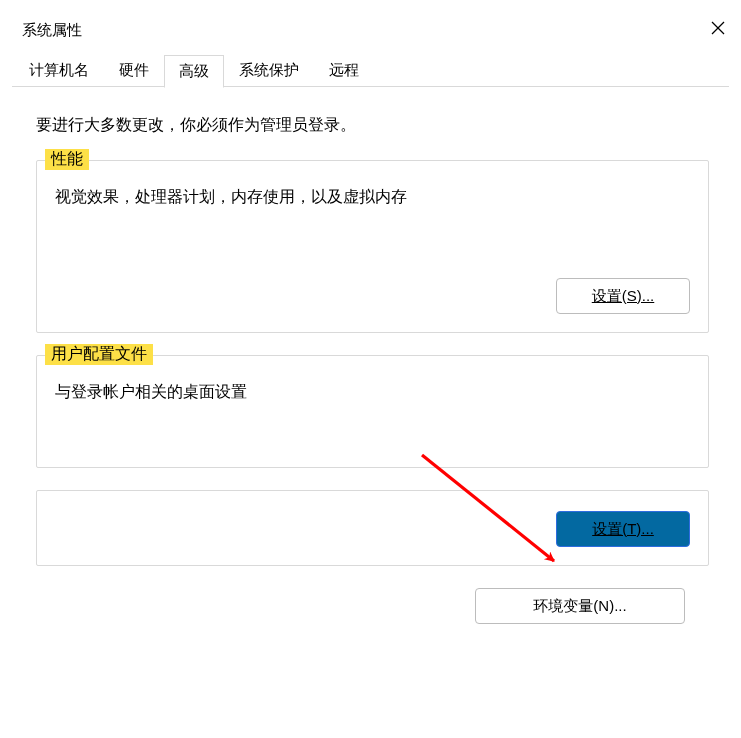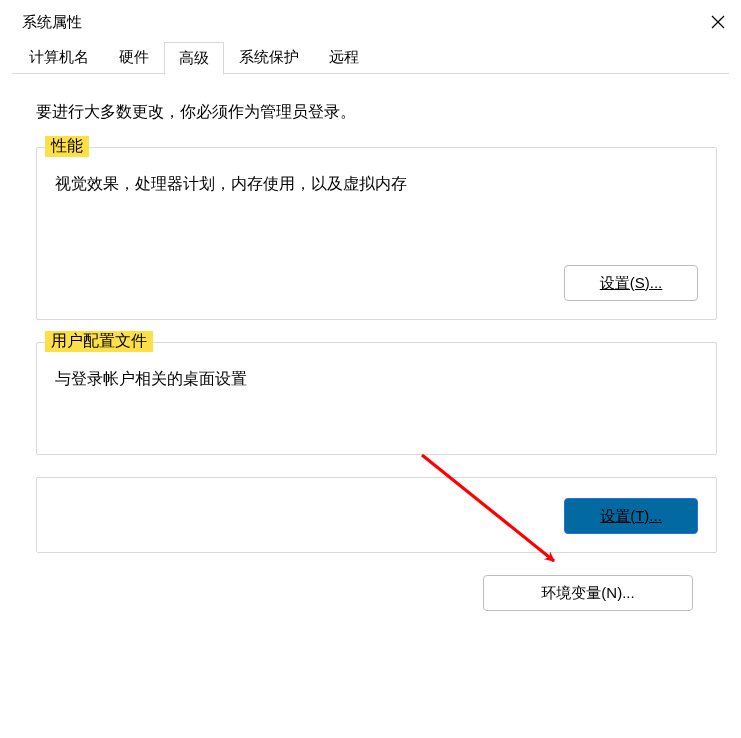--- a/index.html
+++ b/index.html
@@ -9,23 +9,23 @@
       background: #fff;
       font-family: "Microsoft YaHei", "Segoe UI", sans-serif;
       font-size: 15px;
       color: #000;
       position: relative;
       overflow: hidden;
     }
     .titlebar {
       display: flex;
       justify-content: space-between;
-      align-items: center;
       padding: 8px 16px 4px 22px;
       height: 40px;
+      margin-top: 13px;
     }
     .titlebar .title { font-size: 15px; }
     .close-icon {
       width: 14px; height: 14px;
       cursor: pointer;
       display: flex; align-items: center; justify-content: center;
     }
     .close-icon svg { width: 14px; height: 14px; }
     .tabbar {
       display: flex;
@@ -49,21 +49,21 @@
       margin-bottom: -1px;
       text-align: right;
     }
     .tabline {
       position: absolute;
       left: 12px; right: 12px; bottom: 0;
       border-bottom: 1px solid #d9d9d9;
       z-index: 1;
     }
     .tab-content {
-      padding: 28px 24px 10px 36px;
+      padding: 28px 32px 10px 36px;
     }
     .intro { margin-bottom: 24px; font-size: 16px; }
     .groupbox {
       border: 1px solid #d9d9d9;
       border-radius: 2px;
       padding: 20px 18px 18px 18px;
       margin-bottom: 22px;
       position: relative;
     }
     .groupbox .legend {

